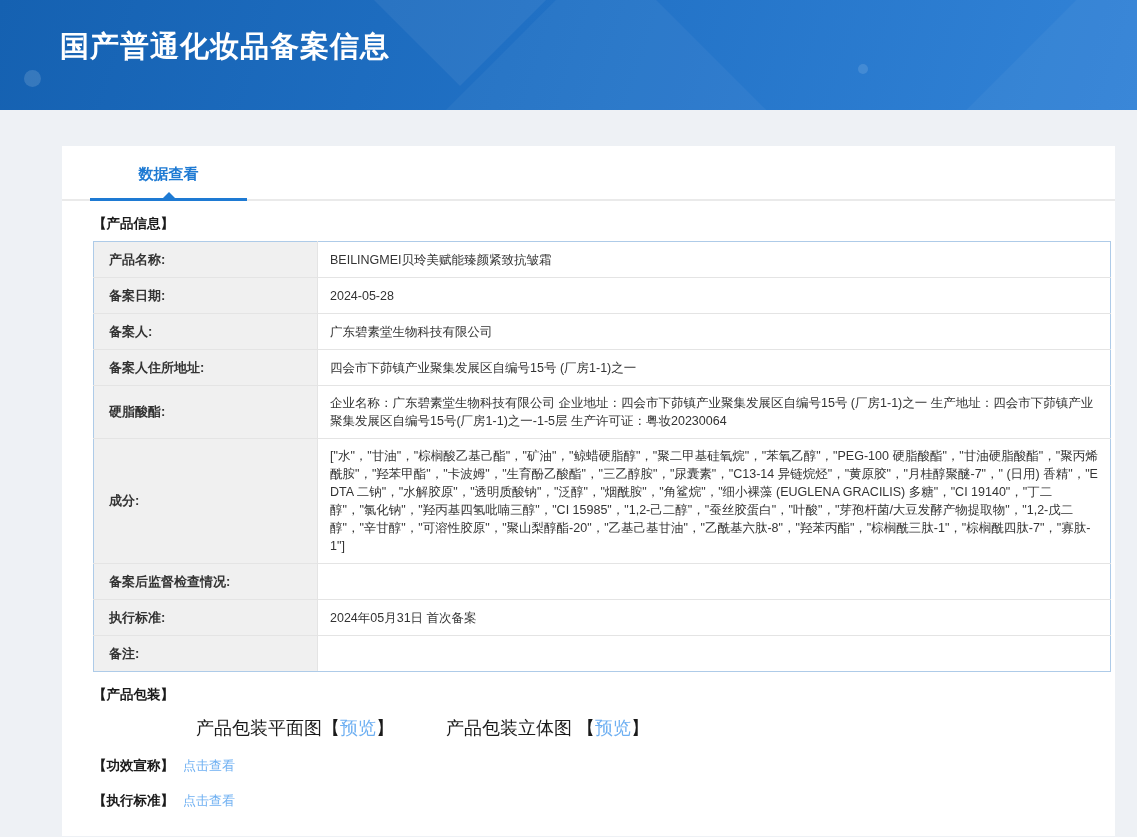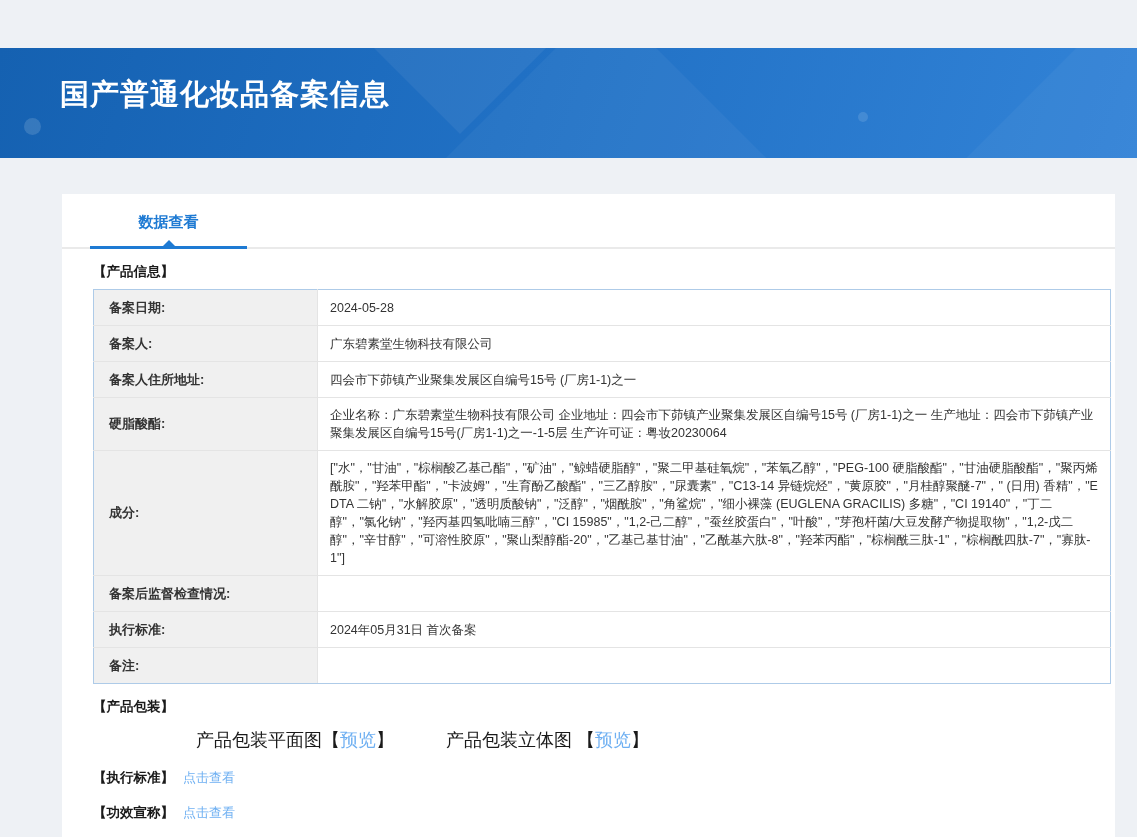--- a/index.html
+++ b/index.html
@@ -8,21 +8,20 @@
     width: 1137px; height: 837px;
     font-family: "Liberation Sans", "DejaVu Sans", sans-serif;
     background: #eef1f5; overflow: hidden;
   }
   .page { display: flex; flex-direction: column; height: 837px; }
 
   
   .hdr {
     height: 110px; flex: 0 0 auto; position: relative; overflow: hidden;
     background: linear-gradient(108deg, #1561b1 0%, #2070c4 45%, #3283d7 100%);
-    margin-top: 48px;
   }
   .hdr h1 {
     position: relative; z-index: 2; margin: 0; padding: 27px 0 0 60px;
     color: #ffffff; font-size: 29px; font-weight: bold; letter-spacing: 1px;
   }
   .decor { position: absolute; z-index: 1; }
   .d1 { width: 150px; height: 150px; background: rgba(255,255,255,0.06);
         transform: rotate(45deg); top: -95px; left: 385px; }
   .d2 { width: 430px; height: 320px; background: rgba(255,255,255,0.045);
         transform: rotate(45deg); top: 55px; left: 430px; }
@@ -108,20 +107,24 @@
           <span>数据查看</span>
           <i class="tri"></i>
         </div>
       </div>
 
       <div class="section-title">【产品信息】</div>
 
       <table class="info-table">
         <tbody>
           <tr>
+            <th>产品名称:</th>
+            <td>BEILINGMEI贝玲美赋能臻颜紧致抗皱霜</td>
+          </tr>
+          <tr>
             <th>备案日期:</th>
             <td>2024-05-28</td>
           </tr>
           <tr>
             <th>备案人:</th>
             <td>广东碧素堂生物科技有限公司</td>
           </tr>
           <tr>
             <th>备案人住所地址:</th>
             <td>四会市下茆镇产业聚集发展区自编号15号 (厂房1-1)之一</td>
@@ -150,23 +153,23 @@
       </table>
 
       <div class="section-title">【产品包装】</div>
 
       <div class="pkg-line">
         <span class="pkg-item"><span>产品包装平面图【</span><a class="lnk">预览</a><span>】</span></span>
         <span class="pkg-item second"><span>产品包装立体图 【</span><a class="lnk">预览</a><span>】</span></span>
       </div>
 
       <div class="std-line">
-        <span class="section-title inline-title">【执行标准】</span><a class="lnk">点击查看</a>
+        <span class="section-title inline-title">【功效宣称】</span><a class="lnk">点击查看</a>
       </div>
 
       <div class="std-line">
-        <span class="section-title inline-title">【功效宣称】</span><a class="lnk">点击查看</a>
+        <span class="section-title inline-title">【执行标准】</span><a class="lnk">点击查看</a>
       </div>
 
     </div>
   </main>
 
 </div>
 
 </body></html>

